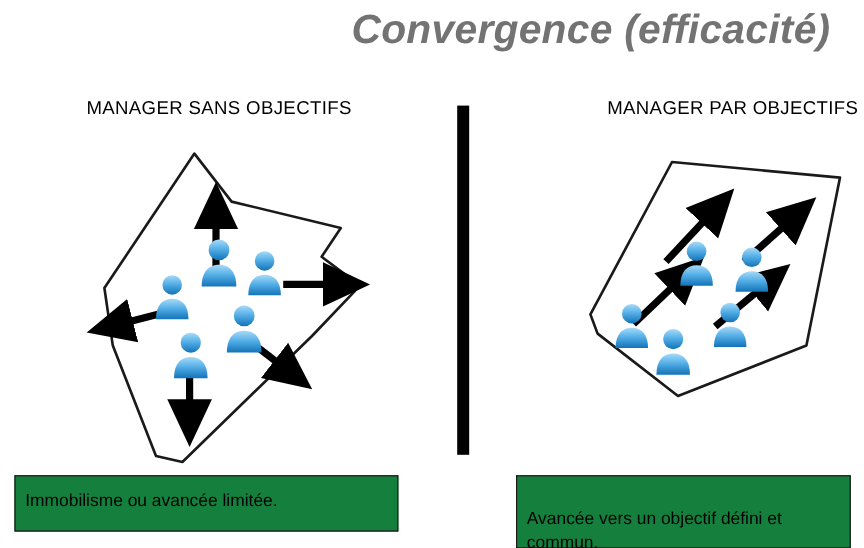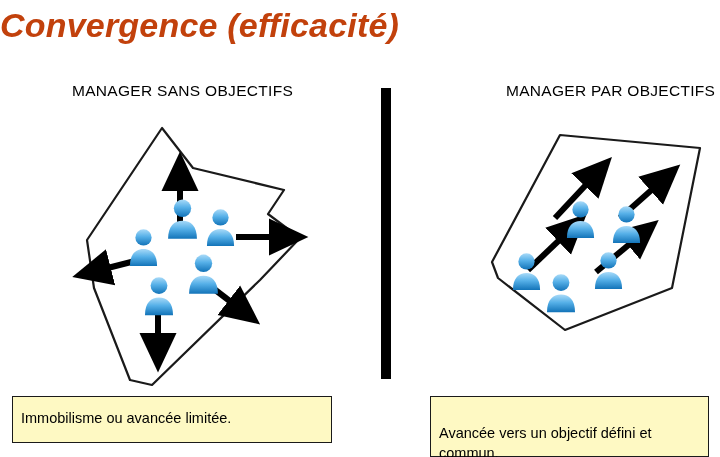--- a/index.html
+++ b/index.html
@@ -17,26 +17,26 @@
   #page {
     position: relative;
     width: 720px;
     height: 457px;
   }
   .title {
     position: absolute;
     top: 6px;
     left: 0;
     width: 692px;
-    text-align: left;
+    text-align: right;
     font-family: "Liberation Sans", sans-serif;
     font-weight: bold;
     font-style: italic;
     font-size: 34px;
-    color: #c2410c;
+    color: #737373;
     letter-spacing: 0.2px;
   }
   .heading-left {
     position: absolute;
     top: 82px;
     left: 72px;
     font-size: 15.5px;
     color: #000000;
     letter-spacing: 0.3px;
   }
@@ -57,21 +57,21 @@
     height: 291px;
     background: #000000;
   }
   .caption {
     position: absolute;
     border: 1px solid #1a1a1a;
     box-sizing: border-box;
     font-size: 14.5px;
     color: #000000;
     line-height: 20px;
-    background: #fef9c3;
+    background: #15803d;
   }
   .caption-left {
     left: 12px;
     top: 396px;
     width: 320px;
     height: 47px;
     padding: 11px 0 0 8px;
   }
   .caption-right {
     left: 430px;

